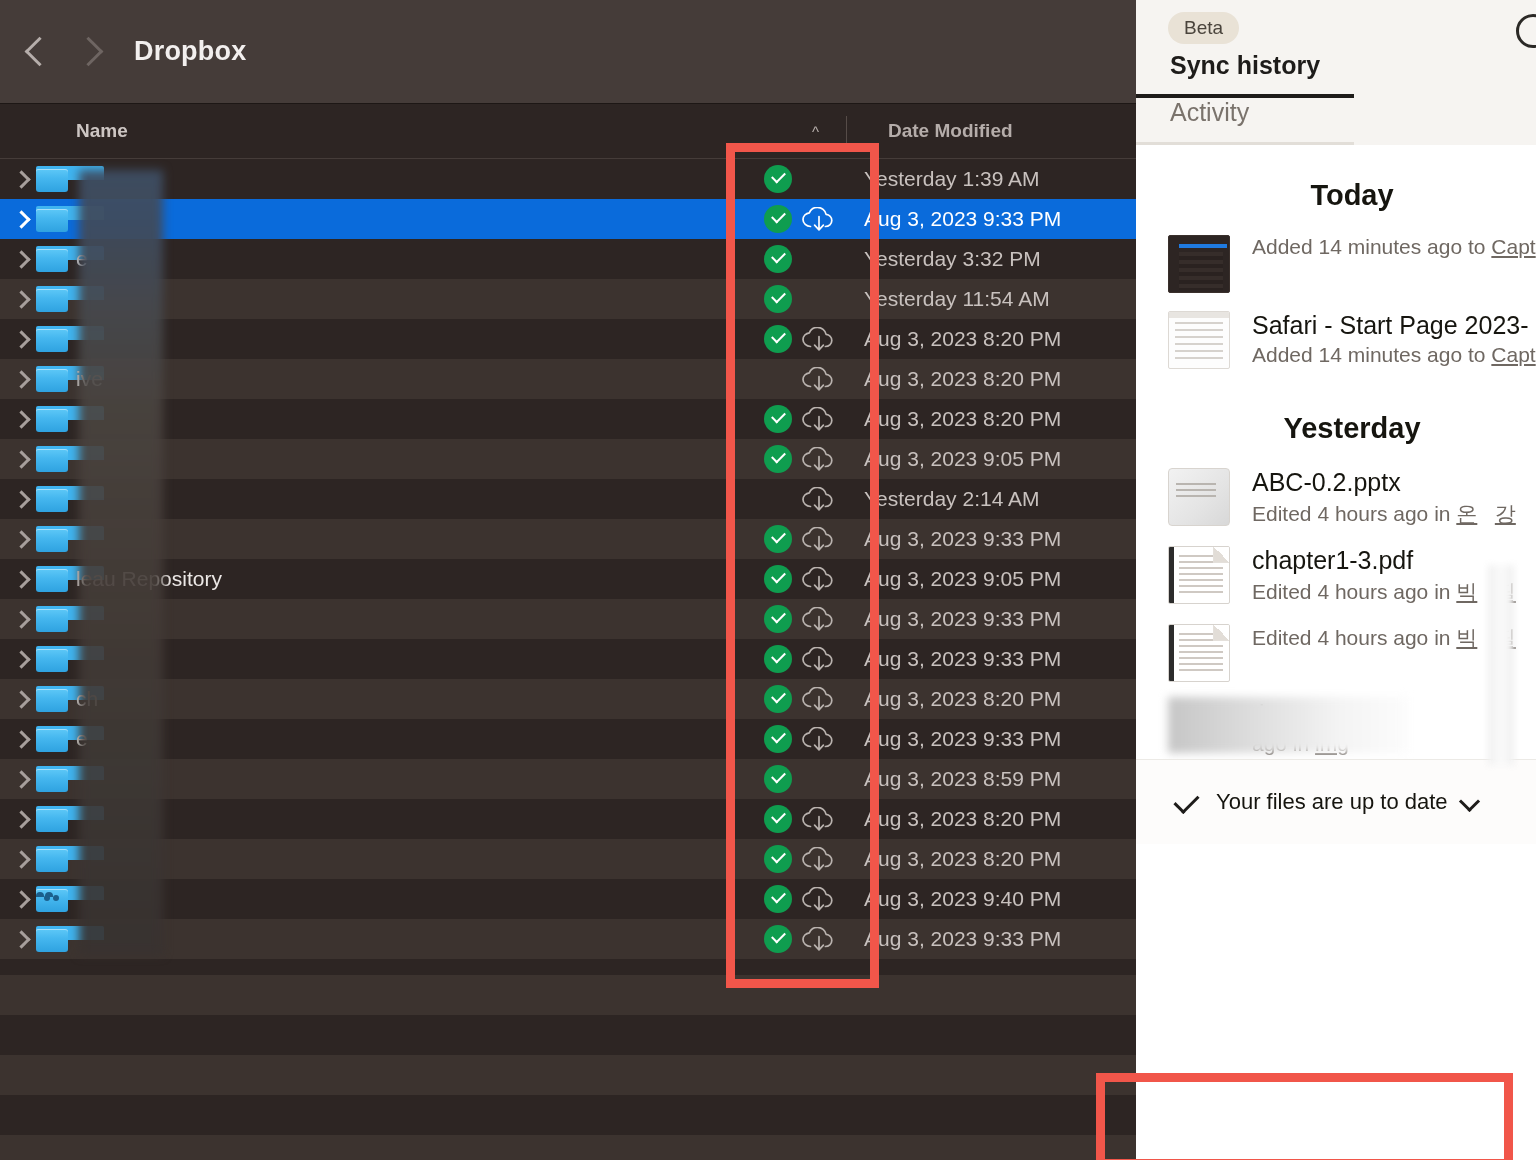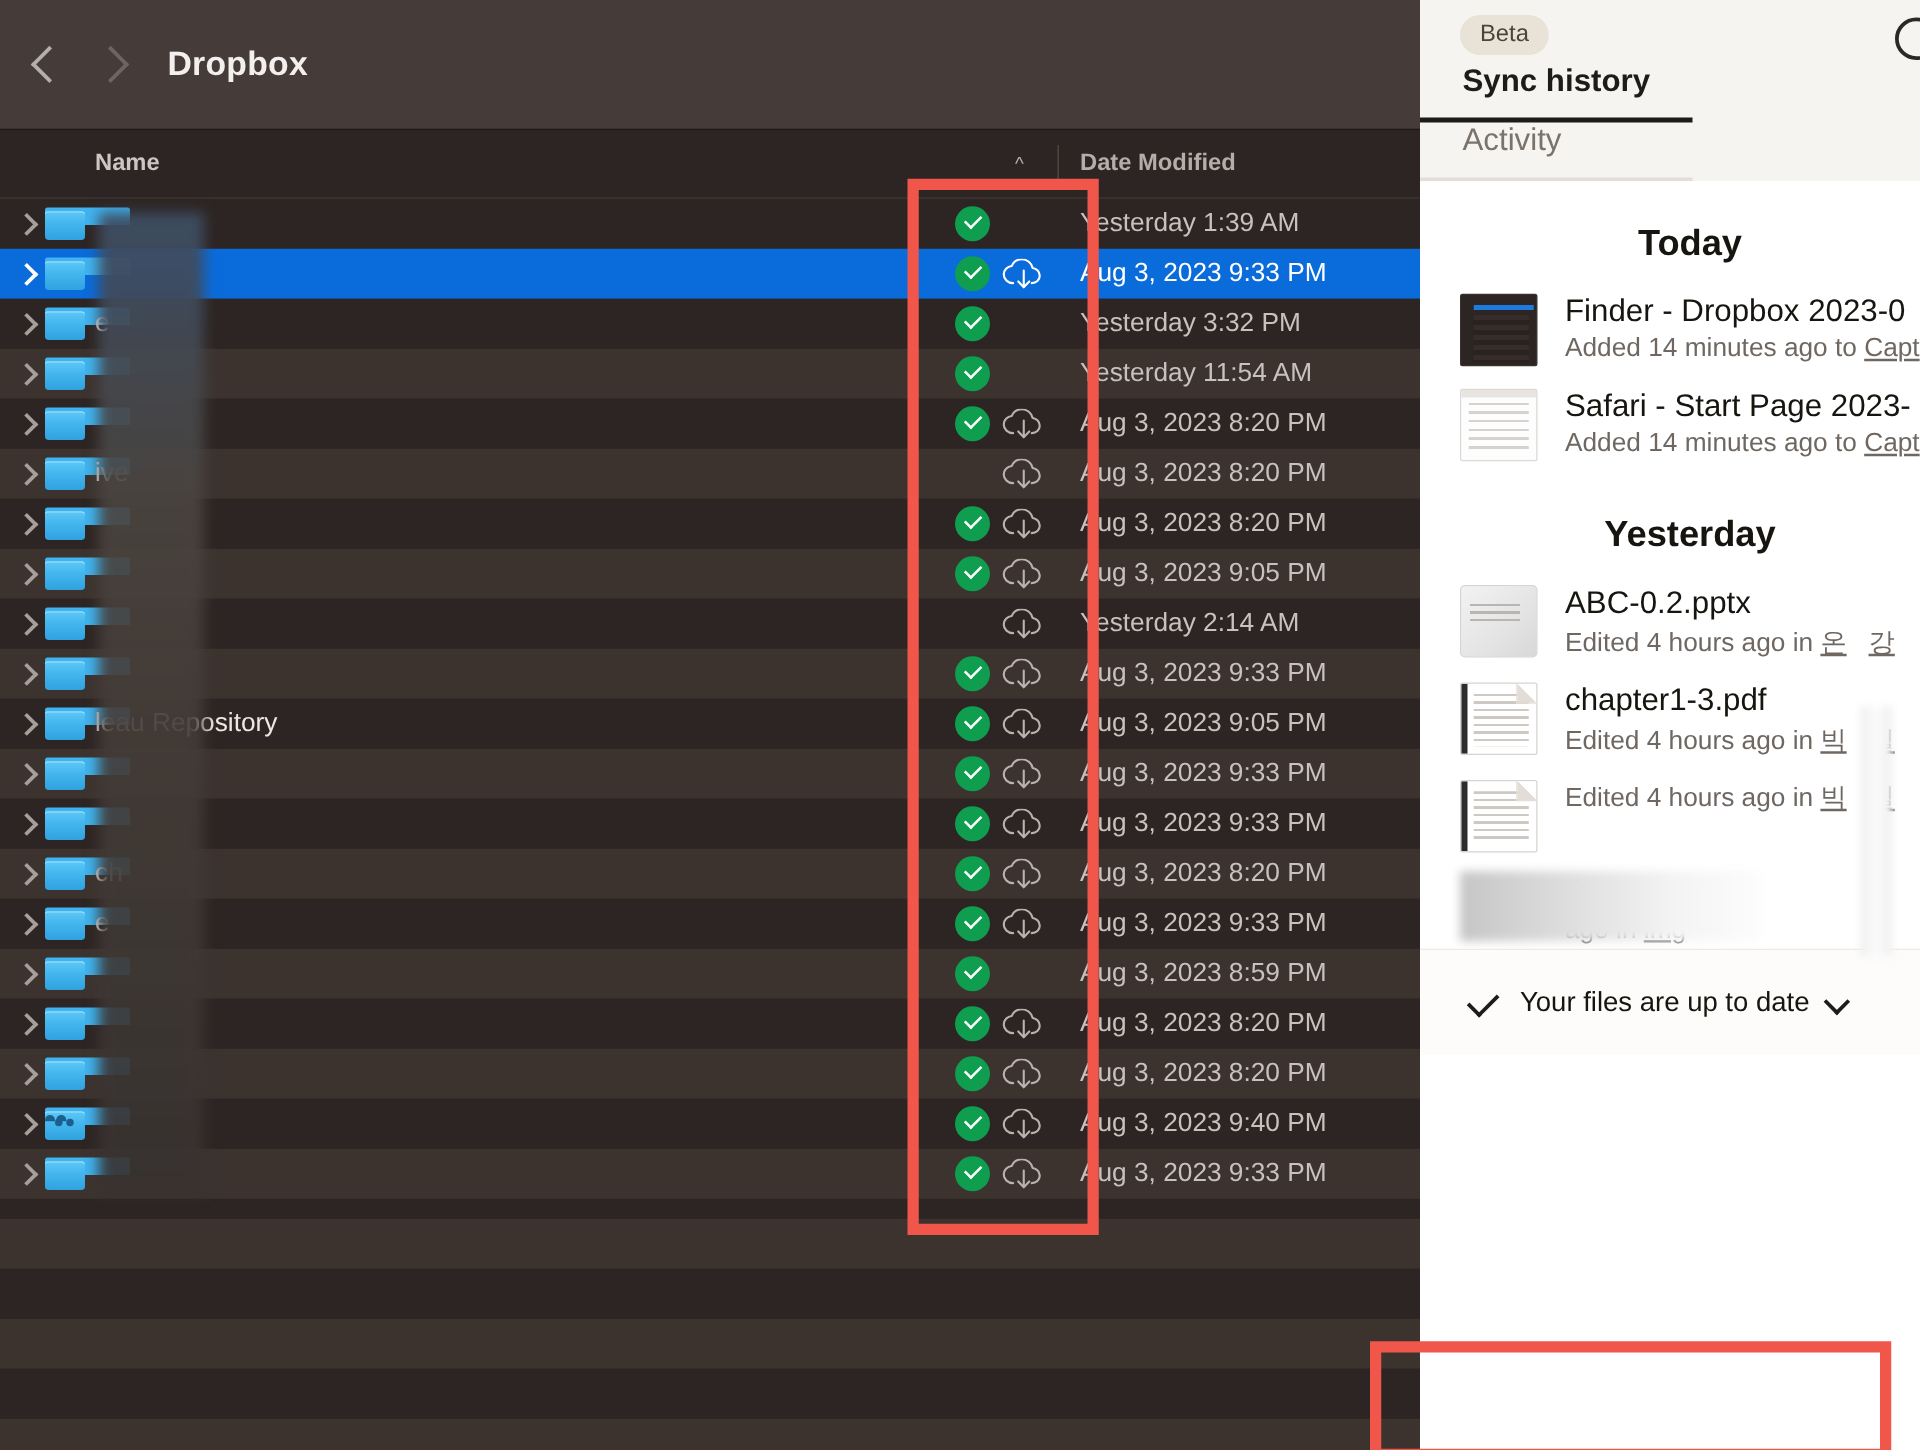--- a/index.html
+++ b/index.html
@@ -50,21 +50,21 @@
   }
   .col-name { position: absolute; left: 76px; }
   .col-sort {
     position: absolute; left: 812px; font-size: 15px;
     font-weight: normal; color: #b6aeab;
   }
   .col-divider {
     position: absolute; left: 846px; top: 12px;
     width: 1px; height: 30px; background: #564c48;
   }
-  .col-date { position: absolute; left: 864px; color: #b5adaa; }
+  .col-date { position: absolute; left: 888px; color: #b5adaa; }
 
   
   .rows { position: relative; }
   .row {
     position: relative; height: 40px;
     display: flex; align-items: center; padding-left: 15px;
   }
   .row.odd  { background: #2d2523; }
   .row.even { background: #3c332f; }
   .row.selected { background: #0a6bdb; }
@@ -622,21 +622,20 @@
           <div class="tab active">Sync history</div>
           <div class="tab inactive">Activity</div>
         </div>
     </div>
 
     <div class="dbx-body" id="dbx-body">
         <div class="sec-title">Today</div>
         <div class="entry">
           <div class="thumb dark-finder"></div>
           <div class="entry-text">
-            <div class="entry-title">Finder - Dropbox 2023-0</div>
             <div class="entry-sub"><span>Added 14 minutes ago to </span><u>Capt</u></div>
           </div>
         </div>
         <div class="entry">
           <div class="thumb light-doc">
             <div class="bar"></div>
             <div class="lines"></div>
           </div>
           <div class="entry-text">
             <div class="entry-title">Safari - Start Page 2023-</div>

